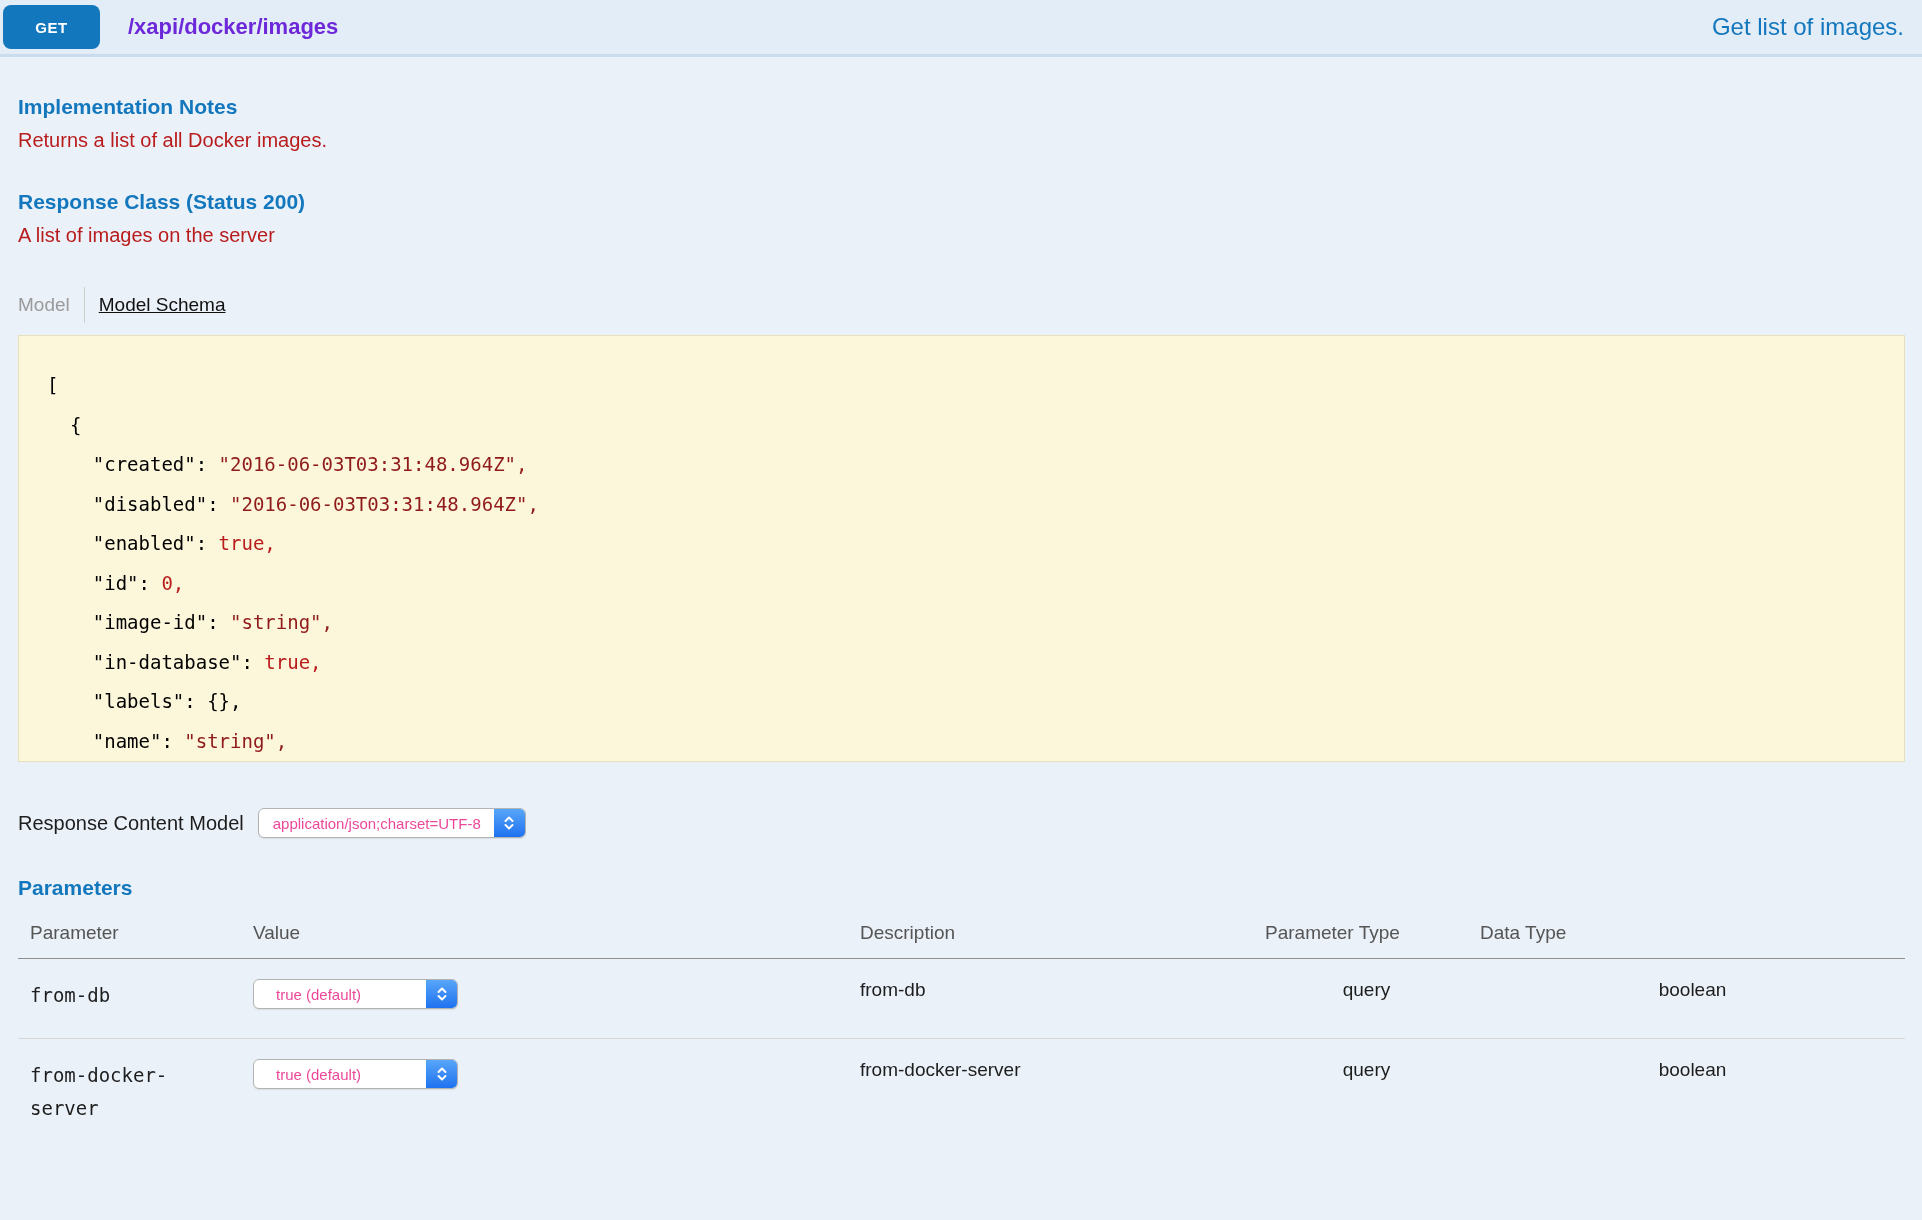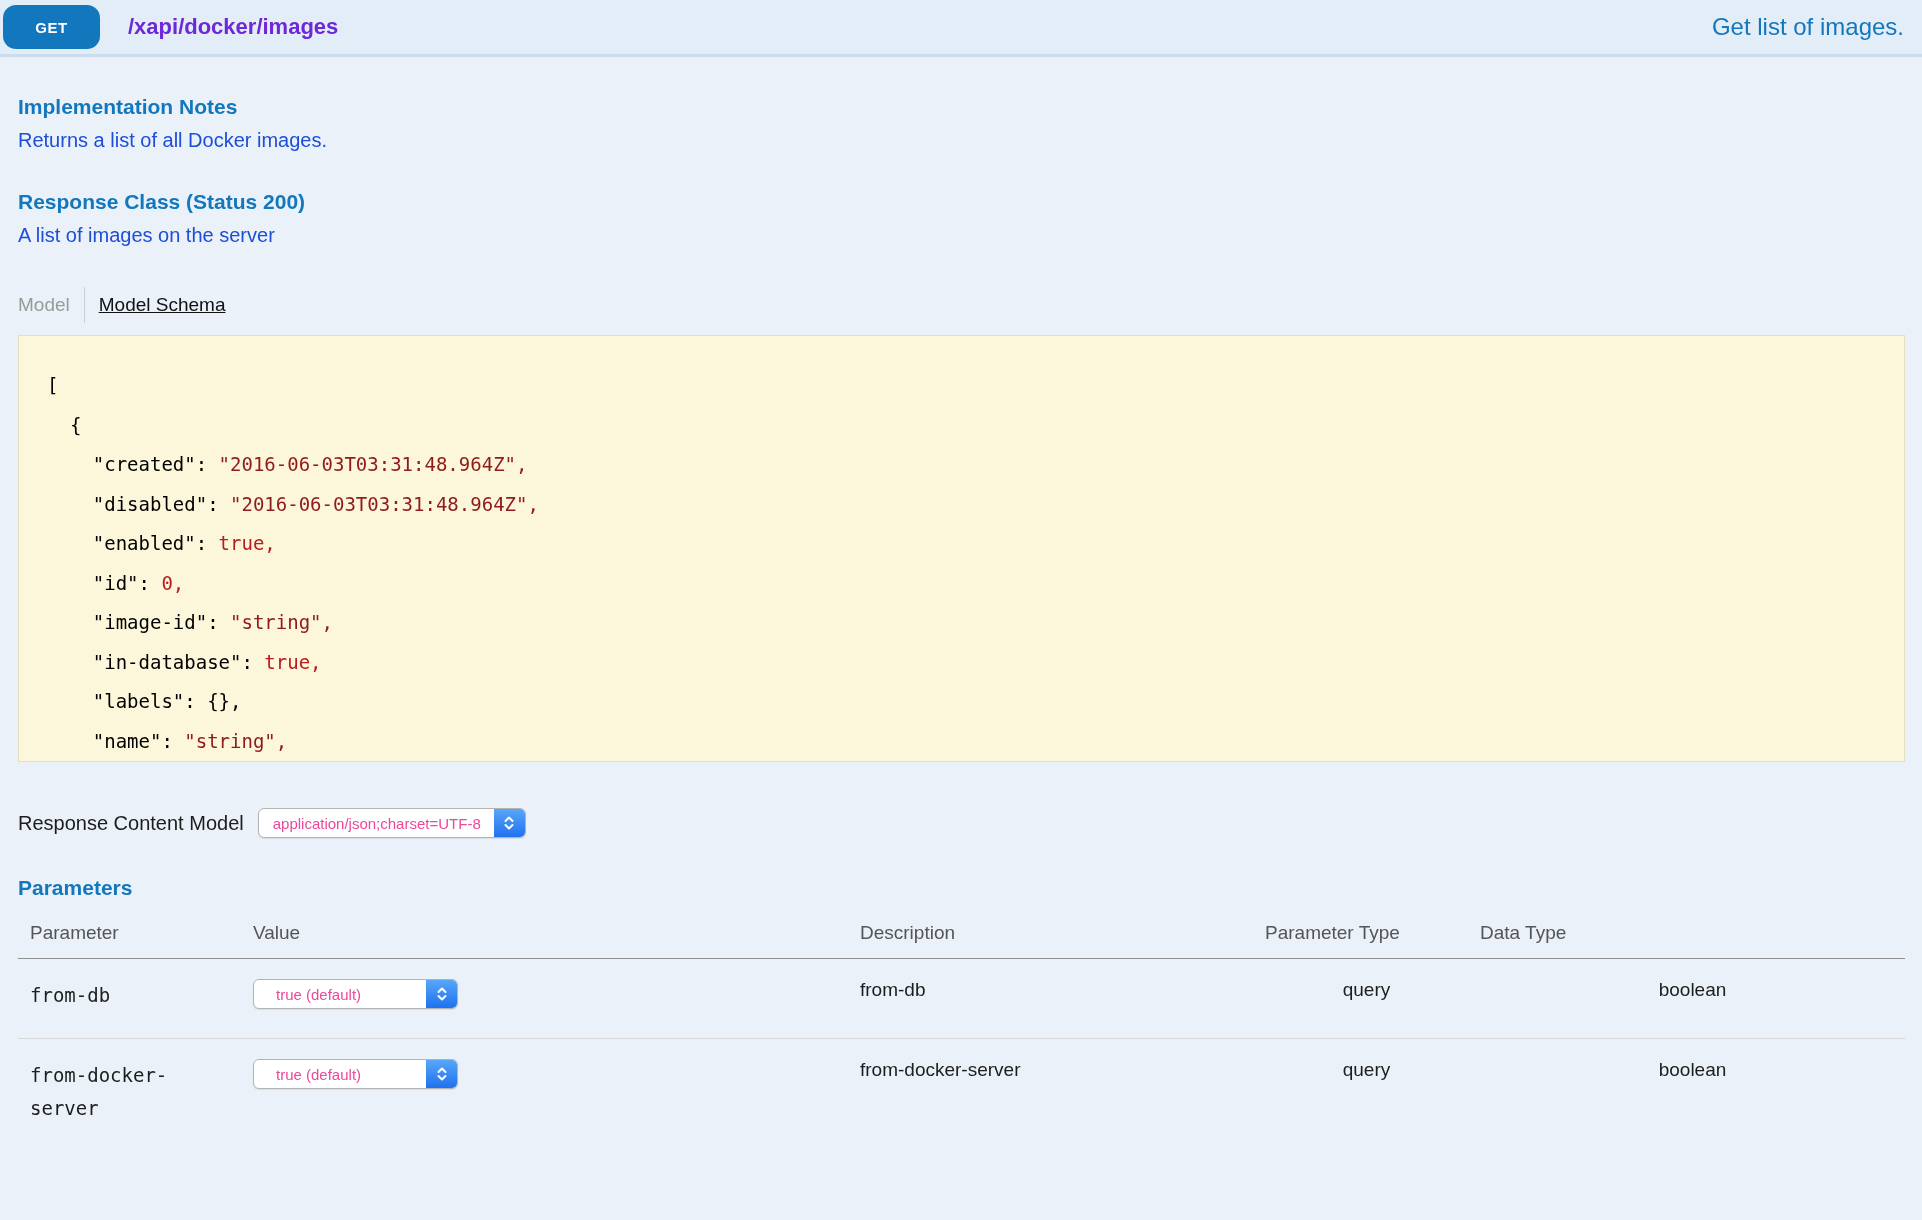--- a/index.html
+++ b/index.html
@@ -15,41 +15,41 @@
   .op-header {
     display:flex; align-items:center;
     height:57px;
     background:#e3edf7;
     border-bottom:3px solid #cbdded;
     padding:0 18px 0 3px;
   }
   .method-btn {
     background:#1377bd; color:#fff;
     font-weight:bold; font-size:15px; letter-spacing:.5px;
-    border:none; border-radius:13px;
+    border:none; border-radius:8px;
     width:97px; height:44px;
     display:flex; align-items:center; justify-content:center;
     cursor:pointer;
   }
   .op-path {
     margin-left:28px;
     font-size:22px; font-weight:bold; color:#6d28d9;
   }
   .op-spacer { flex:1; }
   .op-summary {
     color:#1377bd; font-size:24px; text-decoration:none; cursor:pointer;
   }
 
   
   .content { padding:0 18px; }
   h2.sec {
     color:#1377bd; font-size:21px; font-weight:bold;
     margin-top:38px; margin-bottom:10px;
   }
-  .sec-body { font-size:20px; color:#1d4ed8; }
+  .sec-body { font-size:20px; color:#b91c1c; }
 
   
   .model-tabs { display:flex; align-items:center; margin-top:40px; margin-bottom:12px; }
   .tab-model { color:#9a9a9a; font-size:19px; padding-right:14px; cursor:default; }
   .tab-divider { width:1px; height:36px; background:#cfcfcf; }
   .tab-schema { color:#111; font-size:19px; text-decoration:underline; padding-left:14px; cursor:pointer; }
 
   
   .code-block {
     background:#fcf6db;

